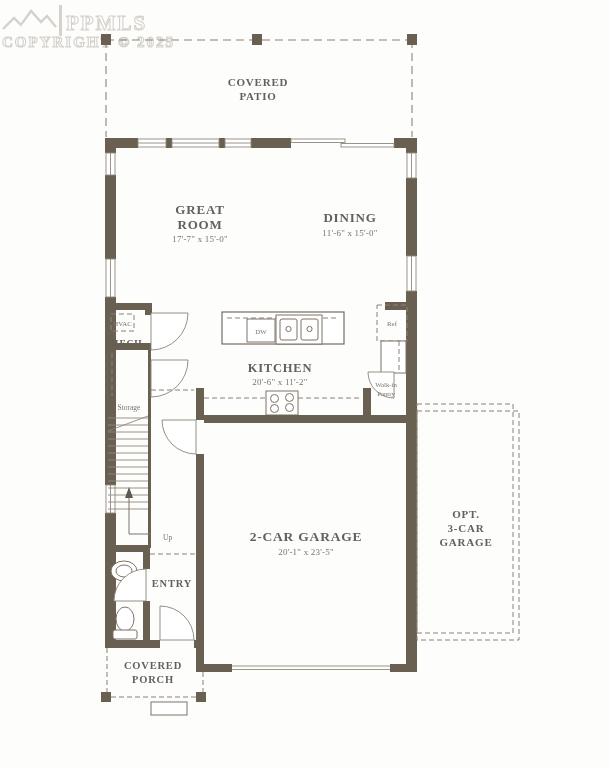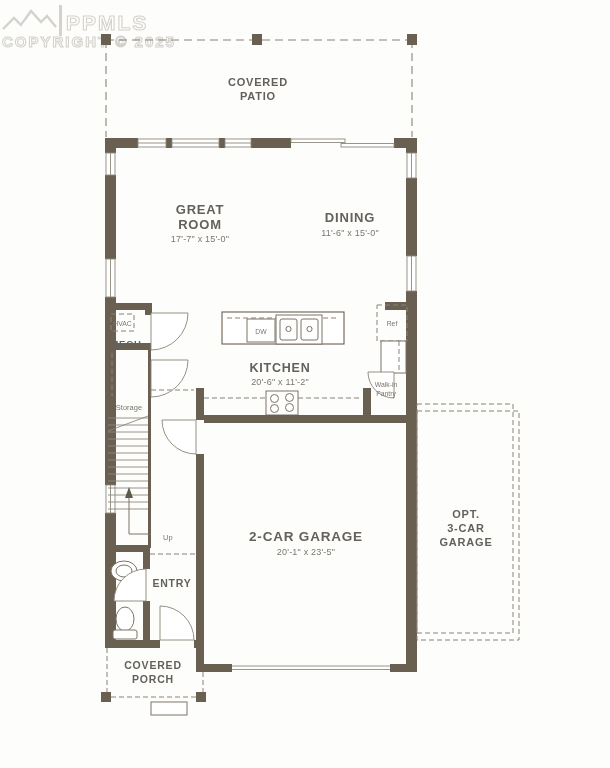--- a/index.html
+++ b/index.html
@@ -1,17 +1,17 @@
 <!DOCTYPE html>
 <html><head>
 <meta charset="utf-8">
 <style>
   html,body{margin:0;padding:0;background:#ffffff;}
   .page{position:relative;width:610px;height:768px;background:#fdfdfc;overflow:hidden;
-        font-family:Liberation Sans, sans-serif;}
+        font-family:Liberation Serif, serif;}
   svg{display:block;}
   
   .wall{fill:#6a6051;}
   .thin{fill:#ffffff;stroke:#6a6051;stroke-width:1.1;}
   .lite{fill:none;stroke:#8f897d;stroke-width:0.9;}
   .litebox{fill:#ffffff;stroke:#8f897d;stroke-width:0.9;}
   .dash{fill:none;stroke:#8b8376;stroke-width:1;stroke-dasharray:5 3;}
   .dashlong{fill:none;stroke:#8b8376;stroke-width:1.1;stroke-dasharray:8 5;}
   .door{fill:#ffffff;stroke:#8b8376;stroke-width:0.9;}
   .fix{fill:#ffffff;stroke:#7c7366;stroke-width:1;}

